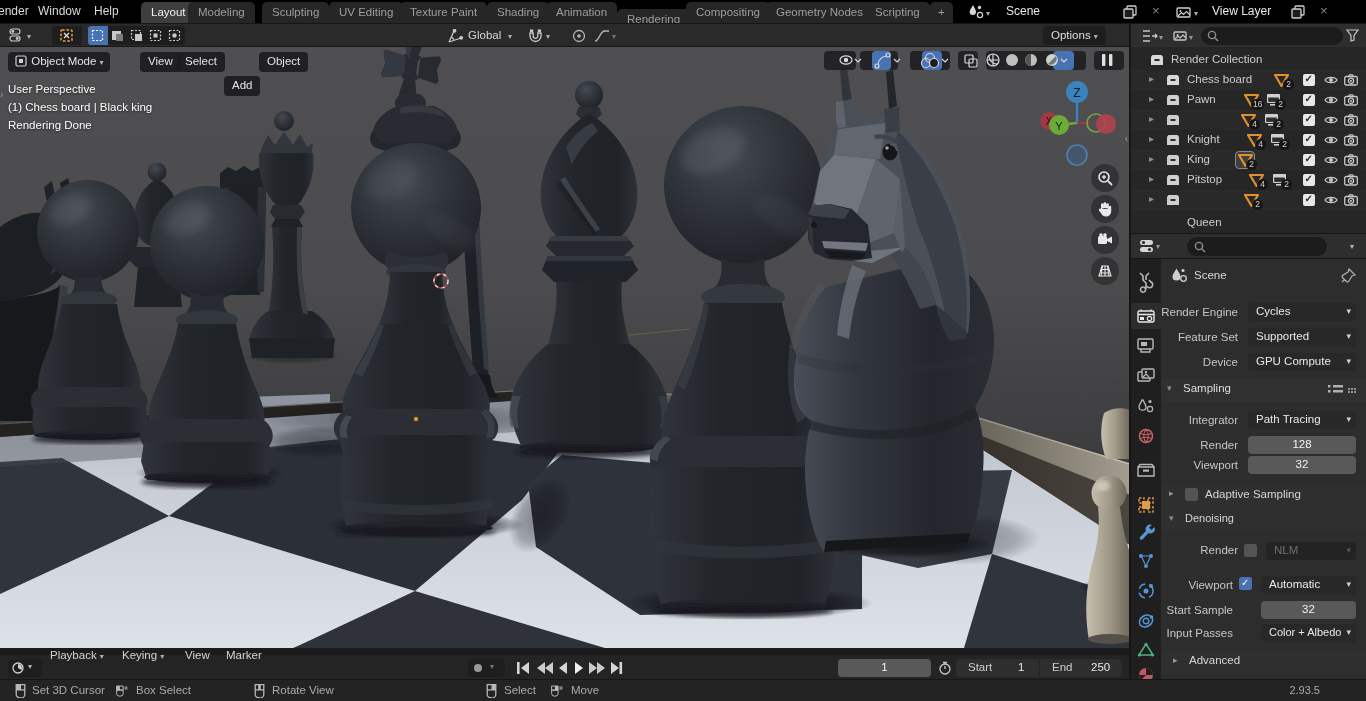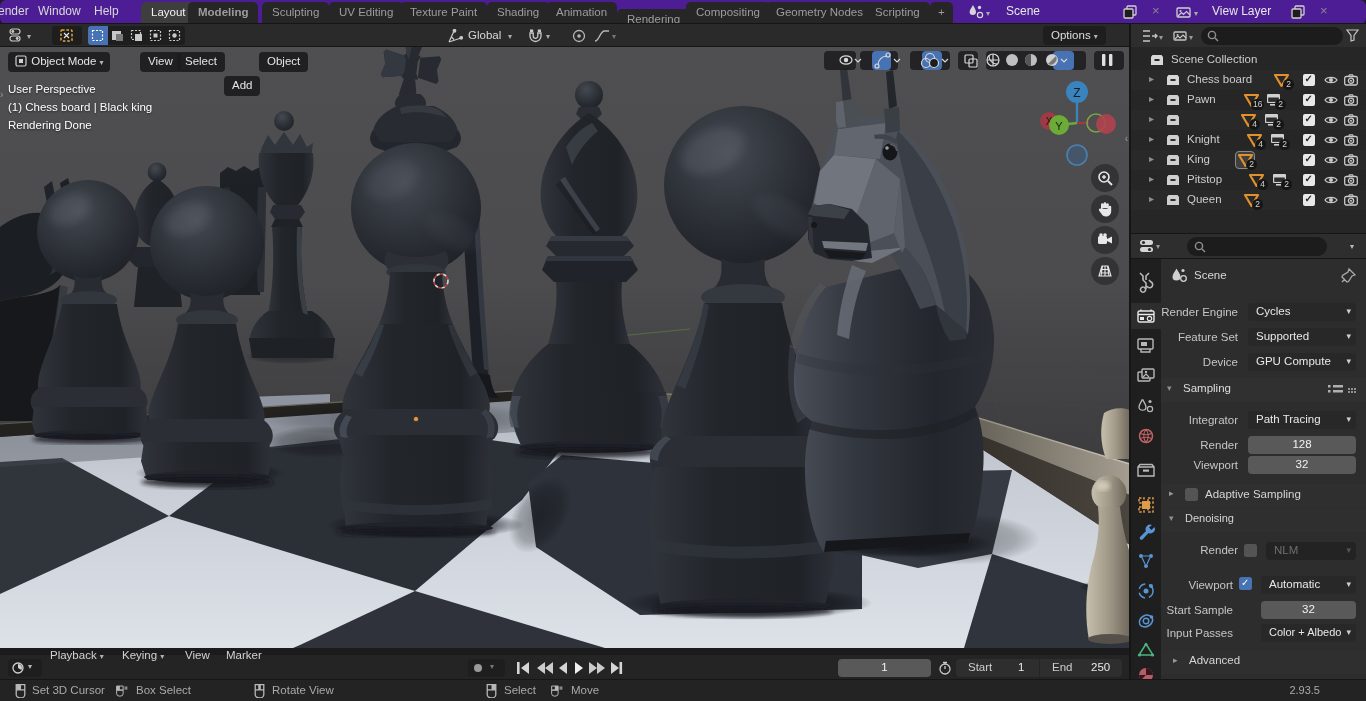--- a/index.html
+++ b/index.html
@@ -1,20 +1,20 @@
 <!DOCTYPE html>
 <html><head><meta charset="utf-8">
 <style>
   * { margin:0; padding:0; box-sizing:border-box; }
   html,body { width:1366px; height:701px; overflow:hidden; background:#1d1d1d;
     font-family:"Liberation Sans", sans-serif; }
   .abs { position:absolute; }
   #root { position:relative; width:1366px; height:701px; }
   
-  #topbar { left:0; top:0; width:1366px; height:24px; background:#4c1d95; color:#d2d2d2; font-size:12px;border-radius:6px; }
+  #topbar { left:0; top:0; width:1366px; height:24px; background:#000000; color:#d2d2d2; font-size:12px; }
   .menu { position:absolute; top:4px; color:#d8d8d8; }
   .tab { position:absolute; top:2px; height:22px; line-height:21px; padding:0 10px;
          border-radius:5px 5px 0 0; color:#9d9d9d; background:#262626; font-size:11.5px; }
   .tab.active { background:#3e3e3e; color:#f2f2f2; }
   
   #row2 { left:0; top:24px; width:1130px; height:23px; background:#2a2a2b; }
   #outlhdr { left:1131px; top:24px; width:235px; height:23px; background:#2e2e2f; }
   
   #vp { left:0; top:47px; width:1130px; height:601px; overflow:hidden;
         background:linear-gradient(#4f4f51 0%, #4b4b4d 45%, #47474a 70%, #454548 100%); }
@@ -97,21 +97,21 @@
         <circle cx="7" cy="6.7" r="1" fill="#c9c9c9"></circle>
       </symbol>
     </defs>
   </svg>
 
   <div id="topbar" class="abs">
     <span class="menu" style="left:-2px;">ender</span>
     <span class="menu" style="left:38px;">Window</span>
     <span class="menu" style="left:94px;">Help</span>
     <span class="tab active" style="left:141px;">Layout</span>
-    <span class="tab" style="left:188px;font-weight:bold;">Modeling</span>
+    <span class="tab" style="left:188px;">Modeling</span>
     <span class="tab" style="left:262px;text-align:center;">Sculpting</span>
     <span class="tab" style="left:329px;">UV Editing</span>
     <span class="tab" style="left:400px;">Texture Paint</span>
     <span class="tab" style="left:487px;">Shading</span>
     <span class="tab" style="left:546px;">Animation</span>
     <span class="tab" style="left:617px;margin-top:7px;">Rendering</span>
     <span class="tab" style="left:686px;">Compositing</span>
     <span class="tab" style="left:766px;">Geometry Nodes</span>
     <span class="tab" style="left:865px;">Scripting</span>
     <span class="tab" style="left:930px; padding:0 8px;">+</span>
@@ -677,21 +677,21 @@
       <span style="position:absolute;left:135px;top:2px;color:#e8e8e8;font-size:11.5px;">250</span>
     </div>
   </div>
 
   <div id="outliner" class="abs">
     <div class="row" style="top:3px;">
       <svg class="oicn" style="left:19px;" width="14" height="14" viewBox="0 0 14 14">
           <path d="M 1,4 h 12 v 8 h -12 Z M 1,4 l 1.5,-2 h 9 L 13,4" fill="#d8d8d8"></path>
           <rect x="4.5" y="6" width="5" height="2" fill="#262627"></rect>
         </svg>
-      <span class="olabel" style="left:40px;">Scene Collection</span>
+      <span class="olabel" style="left:40px;">Render Collection</span>
     </div>
     <div class="row or1" style="top:23px;">
       <span class="disc">▸</span>
       <svg class="oicn sel" style="left:35px;" width="14" height="14" viewBox="0 0 14 14">
           <path d="M 1,4 h 12 v 8 h -12 Z M 1,4 l 1.5,-2 h 9 L 13,4" fill="#d8d8d8"></path>
           <rect x="4.5" y="6" width="5" height="2" fill="#2d2d2e"></rect>
         </svg>
       <span class="olabel" style="left:56px;">Chess board</span>
       <svg class="oicn" style="left:143px;" width="15" height="14" viewBox="0 0 15 14">
           <path d="M 1,2 H 14 L 7.5,13 Z" fill="none" stroke="#e0902c" stroke-width="2.2" stroke-linejoin="round"></path>
@@ -824,21 +824,21 @@
         <svg class="eicn" style="left:213px;" width="14" height="12">
           <use href="#sCam"></use>
         </svg>
     </div>
     <div class="row or1" style="top:143px;">
       <span class="disc">▸</span>
       <svg class="oicn" style="left:35px;" width="14" height="14" viewBox="0 0 14 14">
           <path d="M 1,4 h 12 v 8 h -12 Z M 1,4 l 1.5,-2 h 9 L 13,4" fill="#cfcfcf"></path>
           <rect x="4.5" y="6" width="5" height="2" fill="#2d2d2e"></rect>
         </svg>
-      <span class="olabel" style="left:56px;">Queen</span>
+      <span class="olabel" style="left:56px;margin-top:23px;">Queen</span>
       <svg class="oicn" style="left:113px;" width="15" height="14" viewBox="0 0 15 14">
           <path d="M 1,2 H 14 L 7.5,13 Z" fill="none" stroke="#e0902c" stroke-width="2.2" stroke-linejoin="round"></path>
         </svg>
       <span class="badge" style="left:121px;">2</span>
       <span class="chk"></span>
         <svg class="eicn" style="left:193px;" width="14" height="12">
           <use href="#sEye"></use>
         </svg>
         <svg class="eicn" style="left:213px;" width="14" height="12">
           <use href="#sCam"></use>

